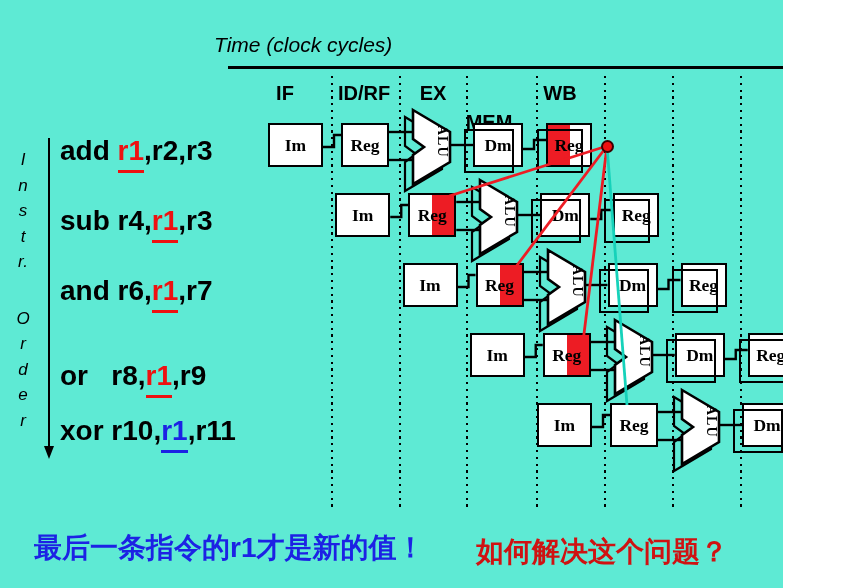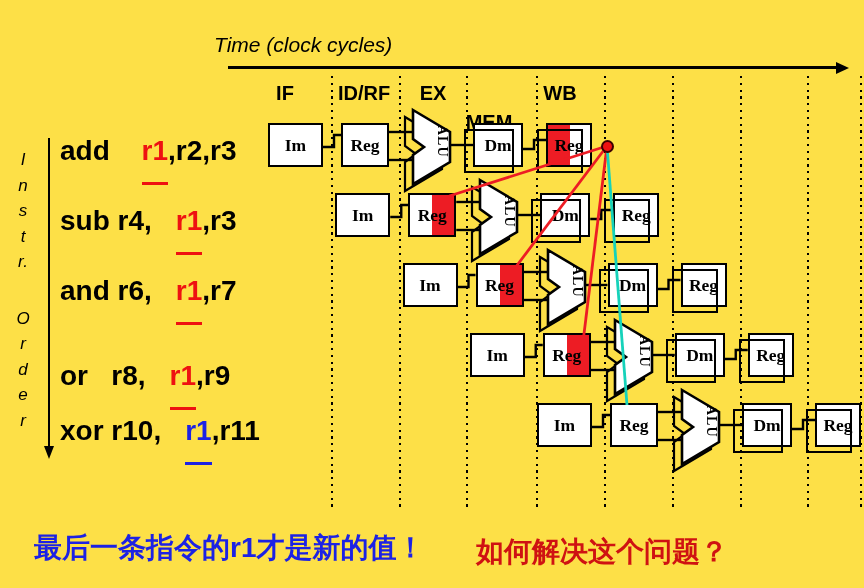--- a/index.html
+++ b/index.html
@@ -1,16 +1,16 @@
 <!DOCTYPE html>
 <html><head>
 <meta charset="utf-8">
 <style>
   html,body{margin:0;padding:0;background:#fff;}
-  #canvas{position:relative;width:864px;height:588px;background:#fde047;overflow:hidden;
+  #canvas{position:relative;width:783px;height:588px;background:#5eead4;overflow:hidden;
           font-family:"Liberation Sans",sans-serif;}
   .abs{position:absolute;}
 
   
   #time-label{left:214px;top:33px;font-size:21px;font-style:italic;color:#000;white-space:pre;}
   #time-line{left:228px;top:66px;width:612px;height:2.6px;background:#000;}
   #time-head{left:836px;top:61.5px;width:0;height:0;border-left:13px solid #000;
              border-top:6px solid transparent;border-bottom:6px solid transparent;}
 
   
@@ -22,21 +22,21 @@
 
   
   .side-ch{position:absolute;left:10px;width:26px;text-align:center;font-size:17px;font-style:italic;color:#000;}
   #order-line{left:48px;top:138px;width:2.4px;height:310px;background:#000;}
   #order-head{left:43.5px;top:446px;width:0;height:0;border-top:13px solid #000;
               border-left:5.5px solid transparent;border-right:5.5px solid transparent;}
 
   
   .instr{position:absolute;left:60px;transform:translateY(-50%);font-size:28px;font-weight:bold;
          color:#000;white-space:pre;letter-spacing:0px;}
-  .instr .r1{border-bottom:3px solid currentColor;padding-bottom:16px;margin-left:24px;}
+  .instr .r1{border-bottom:3px solid currentColor;padding-bottom:4px;}
 
   
   .unit{position:absolute;box-sizing:border-box;background:#fff;border:2.6px solid #000;
         display:flex;align-items:center;justify-content:center;
         font-family:"Liberation Serif",serif;font-weight:bold;font-size:17.5px;color:#000;z-index:2;}
   .unit.shadow::before{content:"";position:absolute;z-index:-1;left:-11px;top:4px;
         width:100%;height:100%;border:2.6px solid #000;}
   .alu-svg{position:absolute;z-index:2;overflow:visible;}
   #wire-layer,#hazard-layer{position:absolute;left:0;top:0;pointer-events:none;}
   #wire-layer{z-index:1;}

